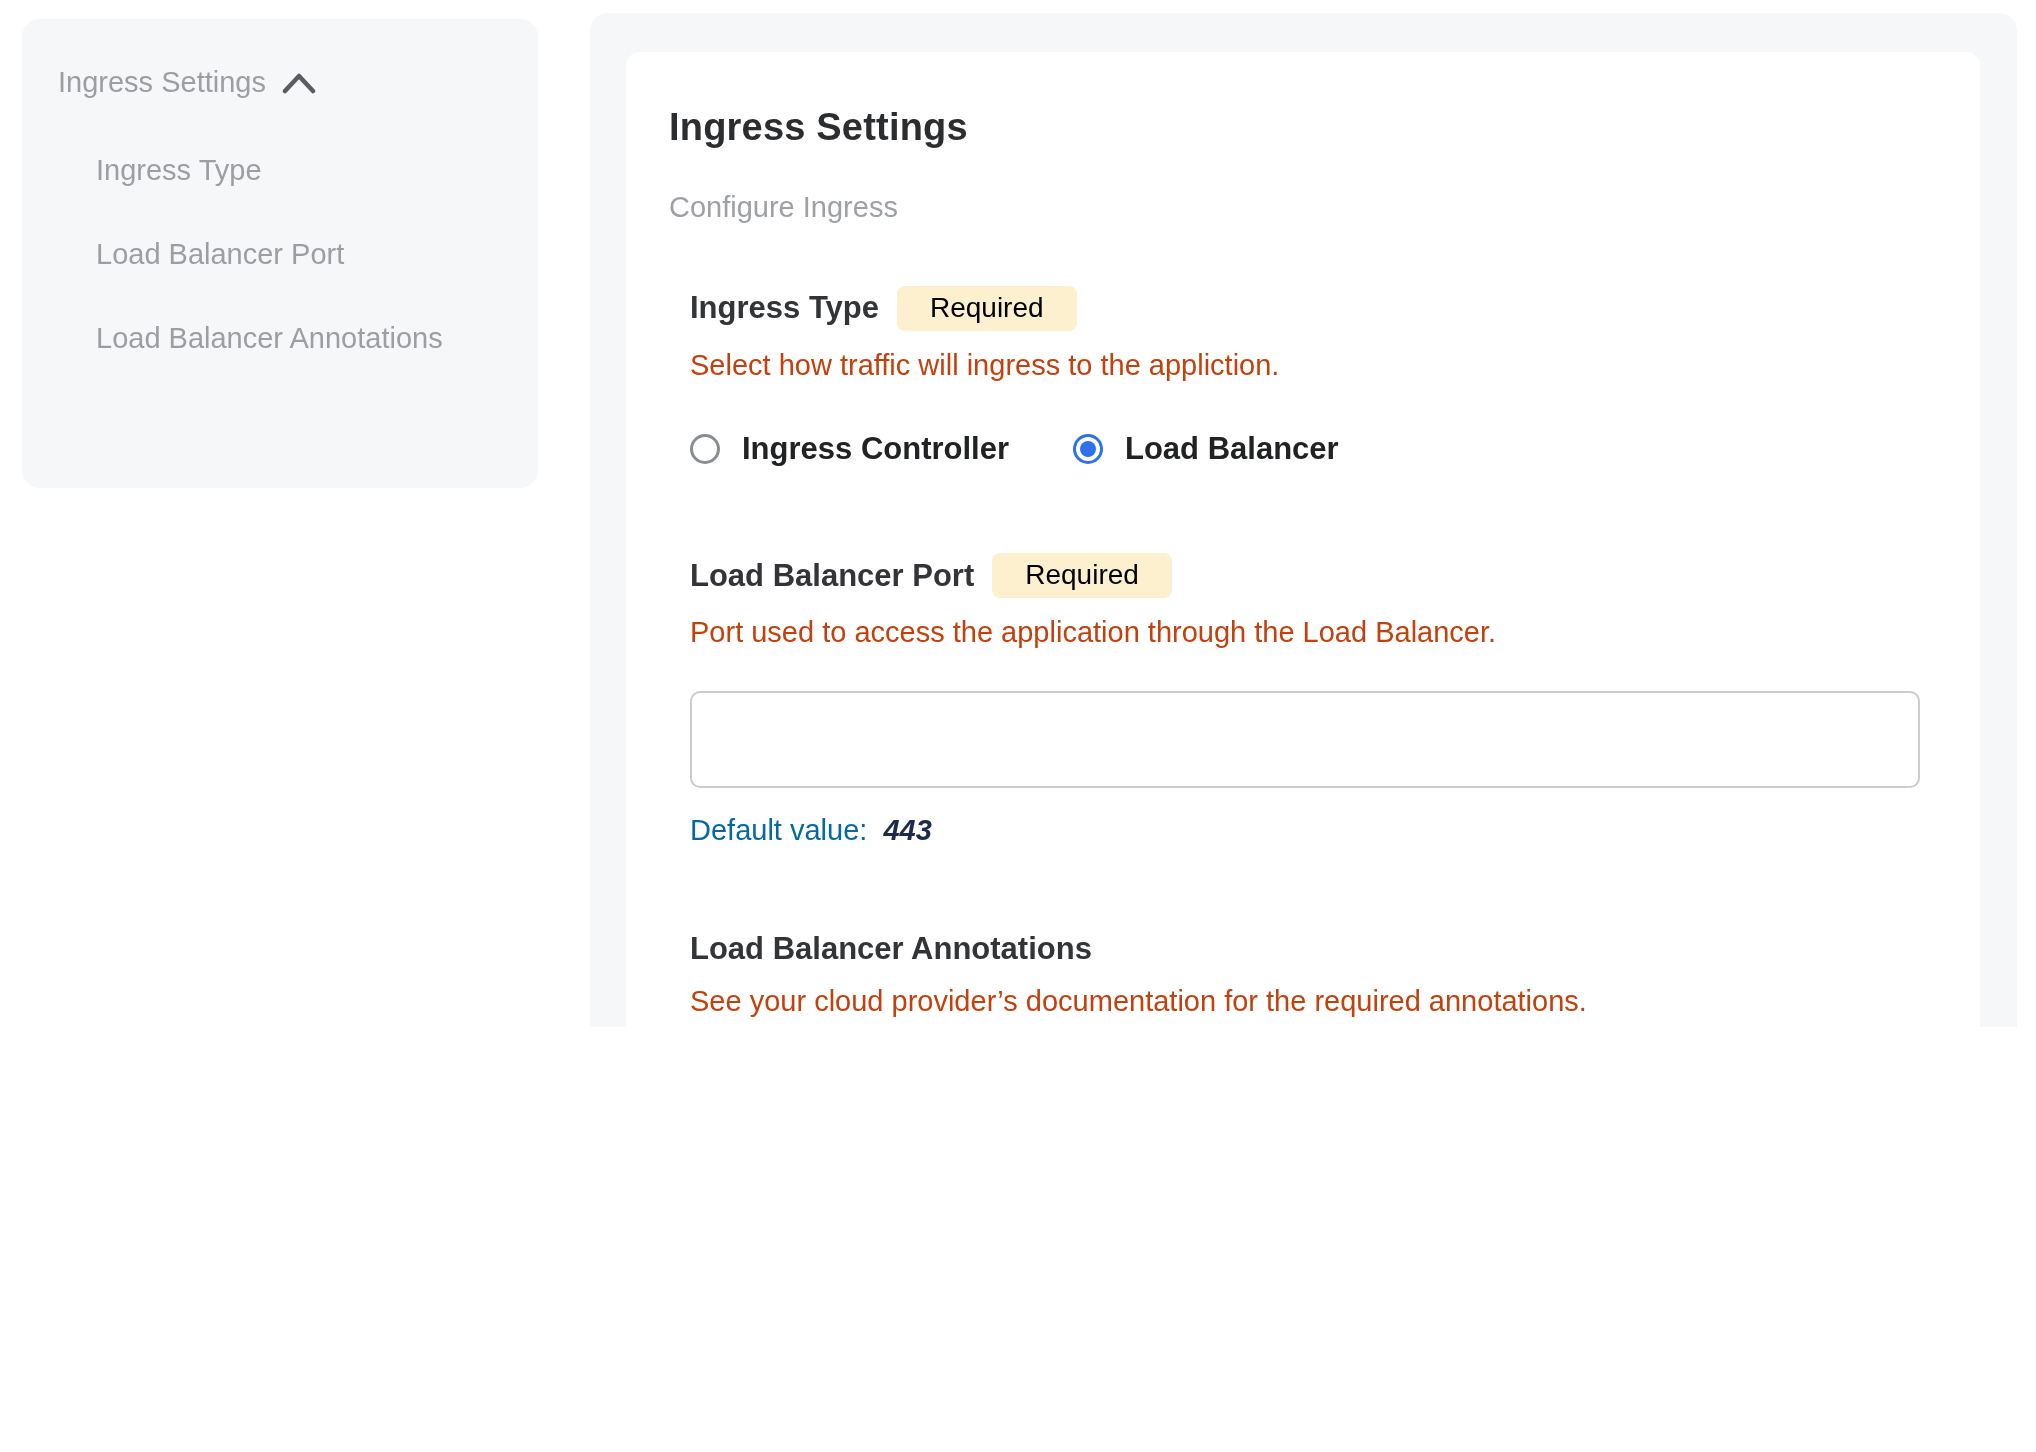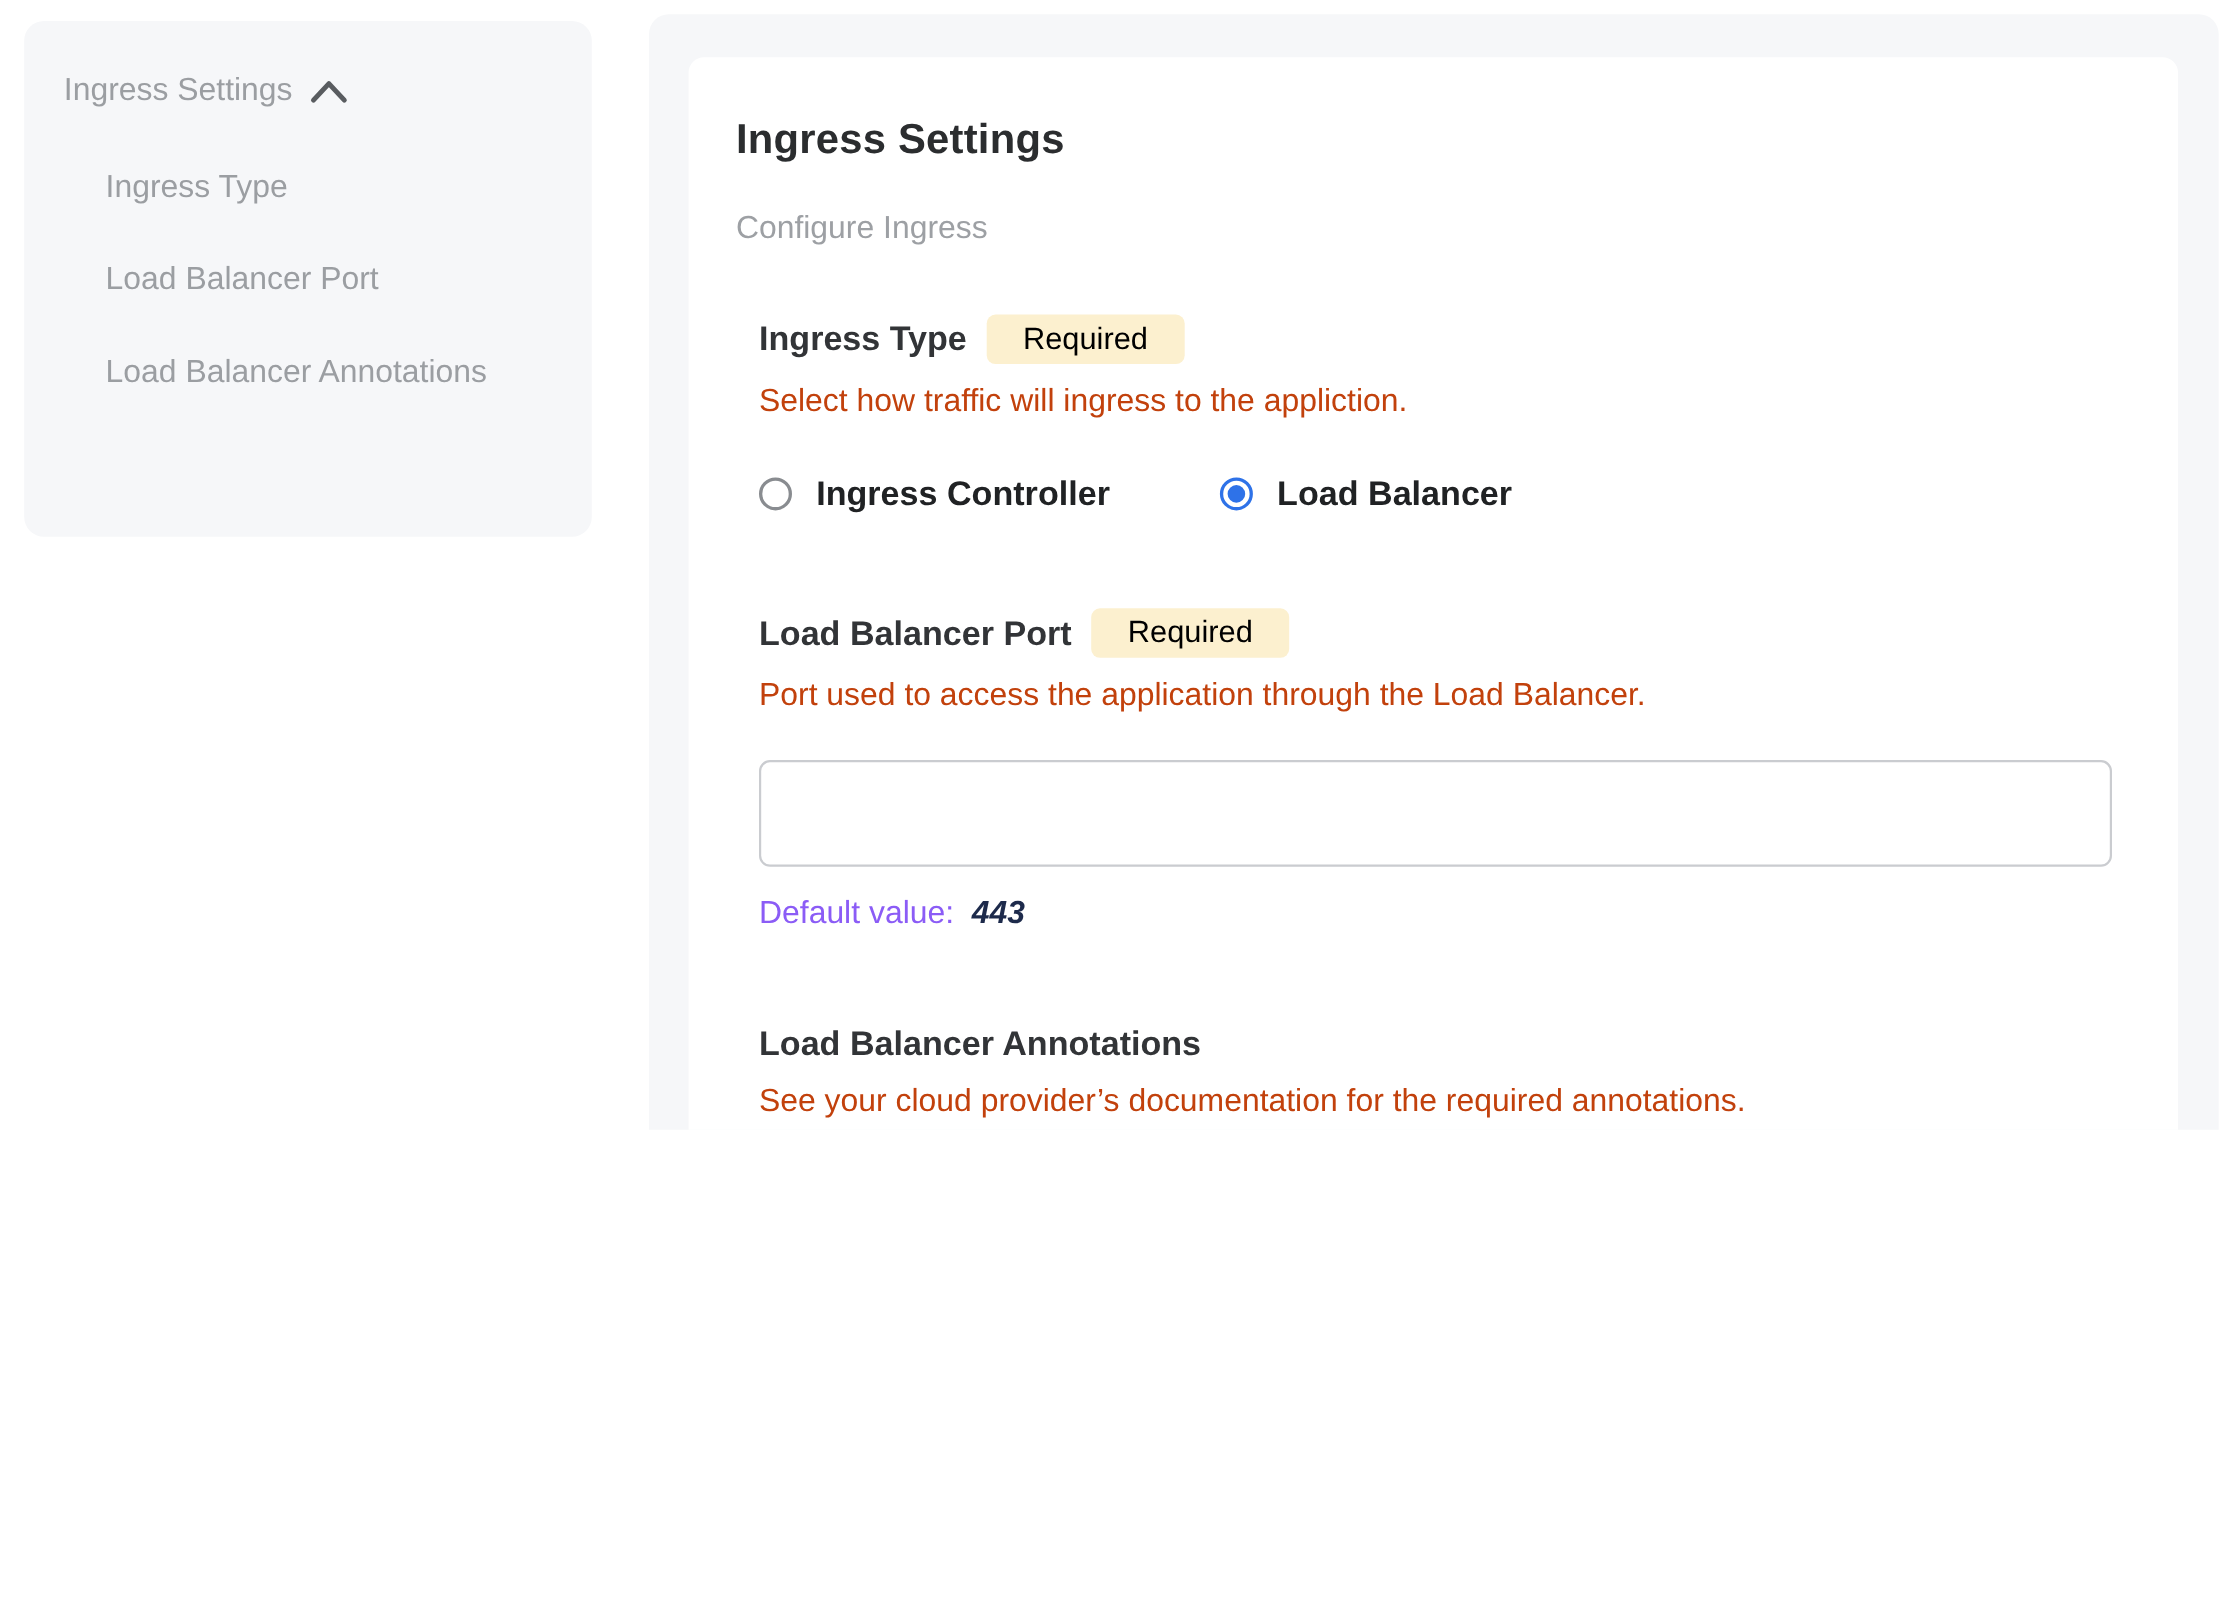--- a/index.html
+++ b/index.html
@@ -61,21 +61,21 @@
   .field-label { font-size: 31px; font-weight: 600; color: #323437; }
   .required-badge {
     background: #fcf0cf; color: #000000;
     font-size: 28px; font-weight: 400;
     padding: 7px 33px; border-radius: 8px;
     line-height: 1.1;
   }
   .field-desc { margin-top: 14px; font-size: 29px; color: #c2410c; line-height: 1.4; }
 
   
-  .radio-row { margin-top: 46px; display: flex; align-items: flex-start; gap: 100px; }
+  .radio-row { margin-top: 46px; display: flex; align-items: flex-start; gap: 64px; }
   .radio-option { display: flex; align-items: center; gap: 22px; cursor: pointer; }
   .radio-circle {
     width: 30px; height: 30px; border-radius: 50%;
     border: 3px solid #898c90; background: #ffffff; position: relative;
     flex: 0 0 auto;
   }
   .radio-circle.selected { border-color: #2e72e8; }
   .radio-circle.selected::after {
     content: ""; position: absolute; left: 50%; top: 50%;
     width: 16px; height: 16px; border-radius: 50%;
@@ -85,21 +85,21 @@
 
   
   .text-input {
     display: block; width: 100%; height: 97px;
     margin-top: 38px;
     border: 2px solid #caccd0; border-radius: 10px;
     background: #ffffff; outline: none;
     font-size: 29px; padding: 0 20px; color: #323437;
   }
   .default-row { margin-top: 26px; font-size: 29px; }
-  .default-label { color: #8b5cf6; }
+  .default-label { color: #0369a1; }
   .default-value { color: #1d2a4b; font-weight: 700; margin-left: 8px; font-style: italic; }
 
   .textarea-wrap { position: relative; margin-top: 32px; }
   .text-area {
     display: block; width: 100%; height: 162px;
     border: 2px solid #caccd0; border-radius: 10px;
     background: #ffffff; outline: none; resize: none;
     font-size: 29px; padding: 16px 20px; color: #323437;
     font-family: "Liberation Sans", sans-serif;
   }

